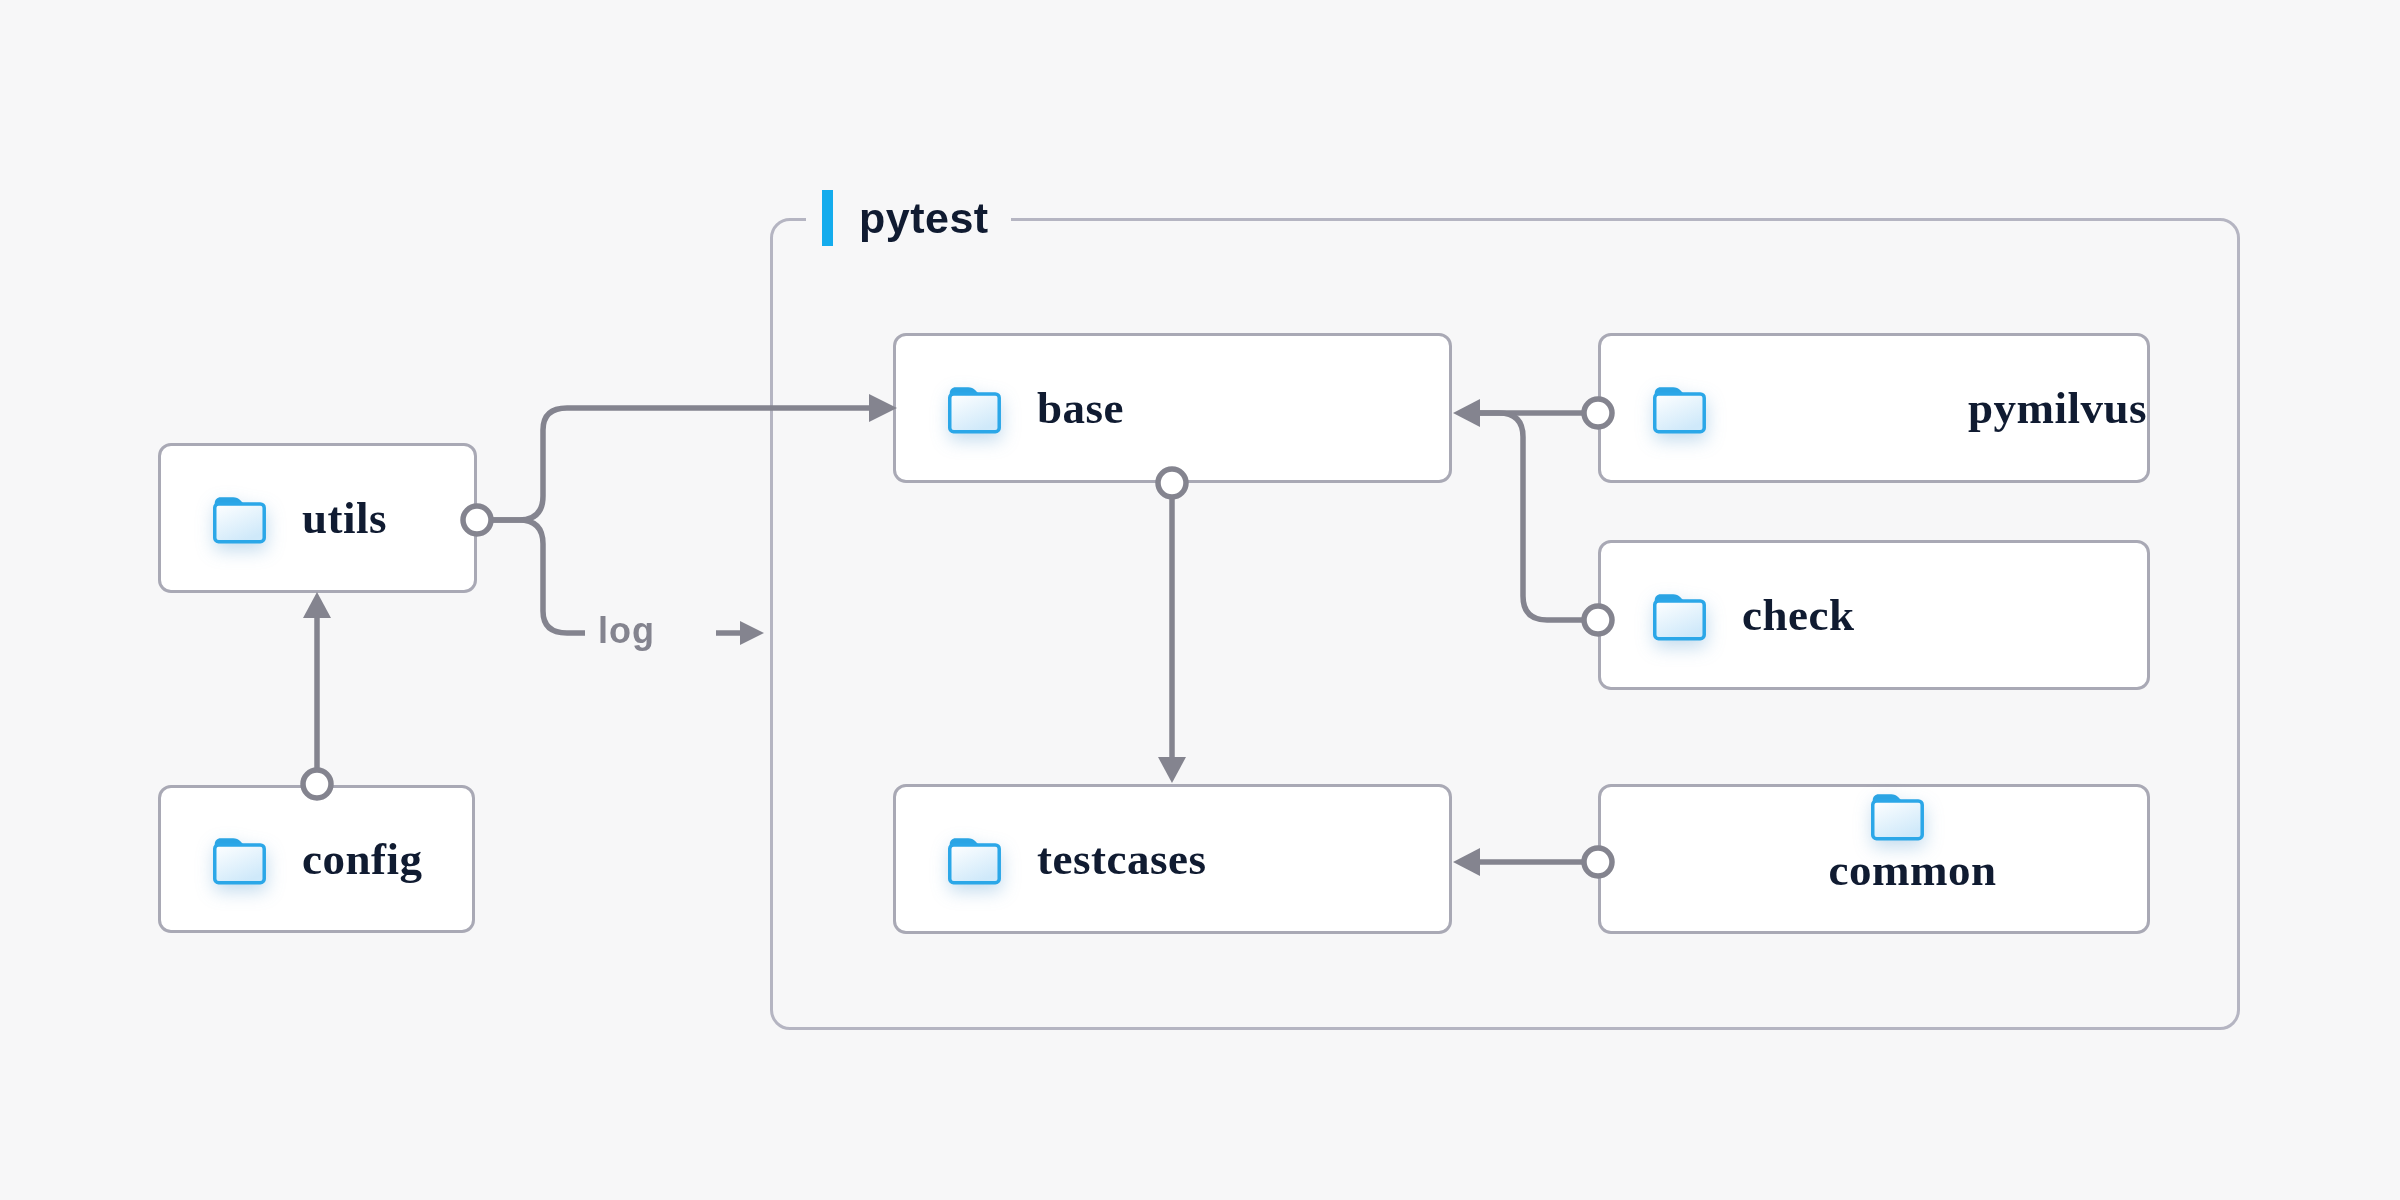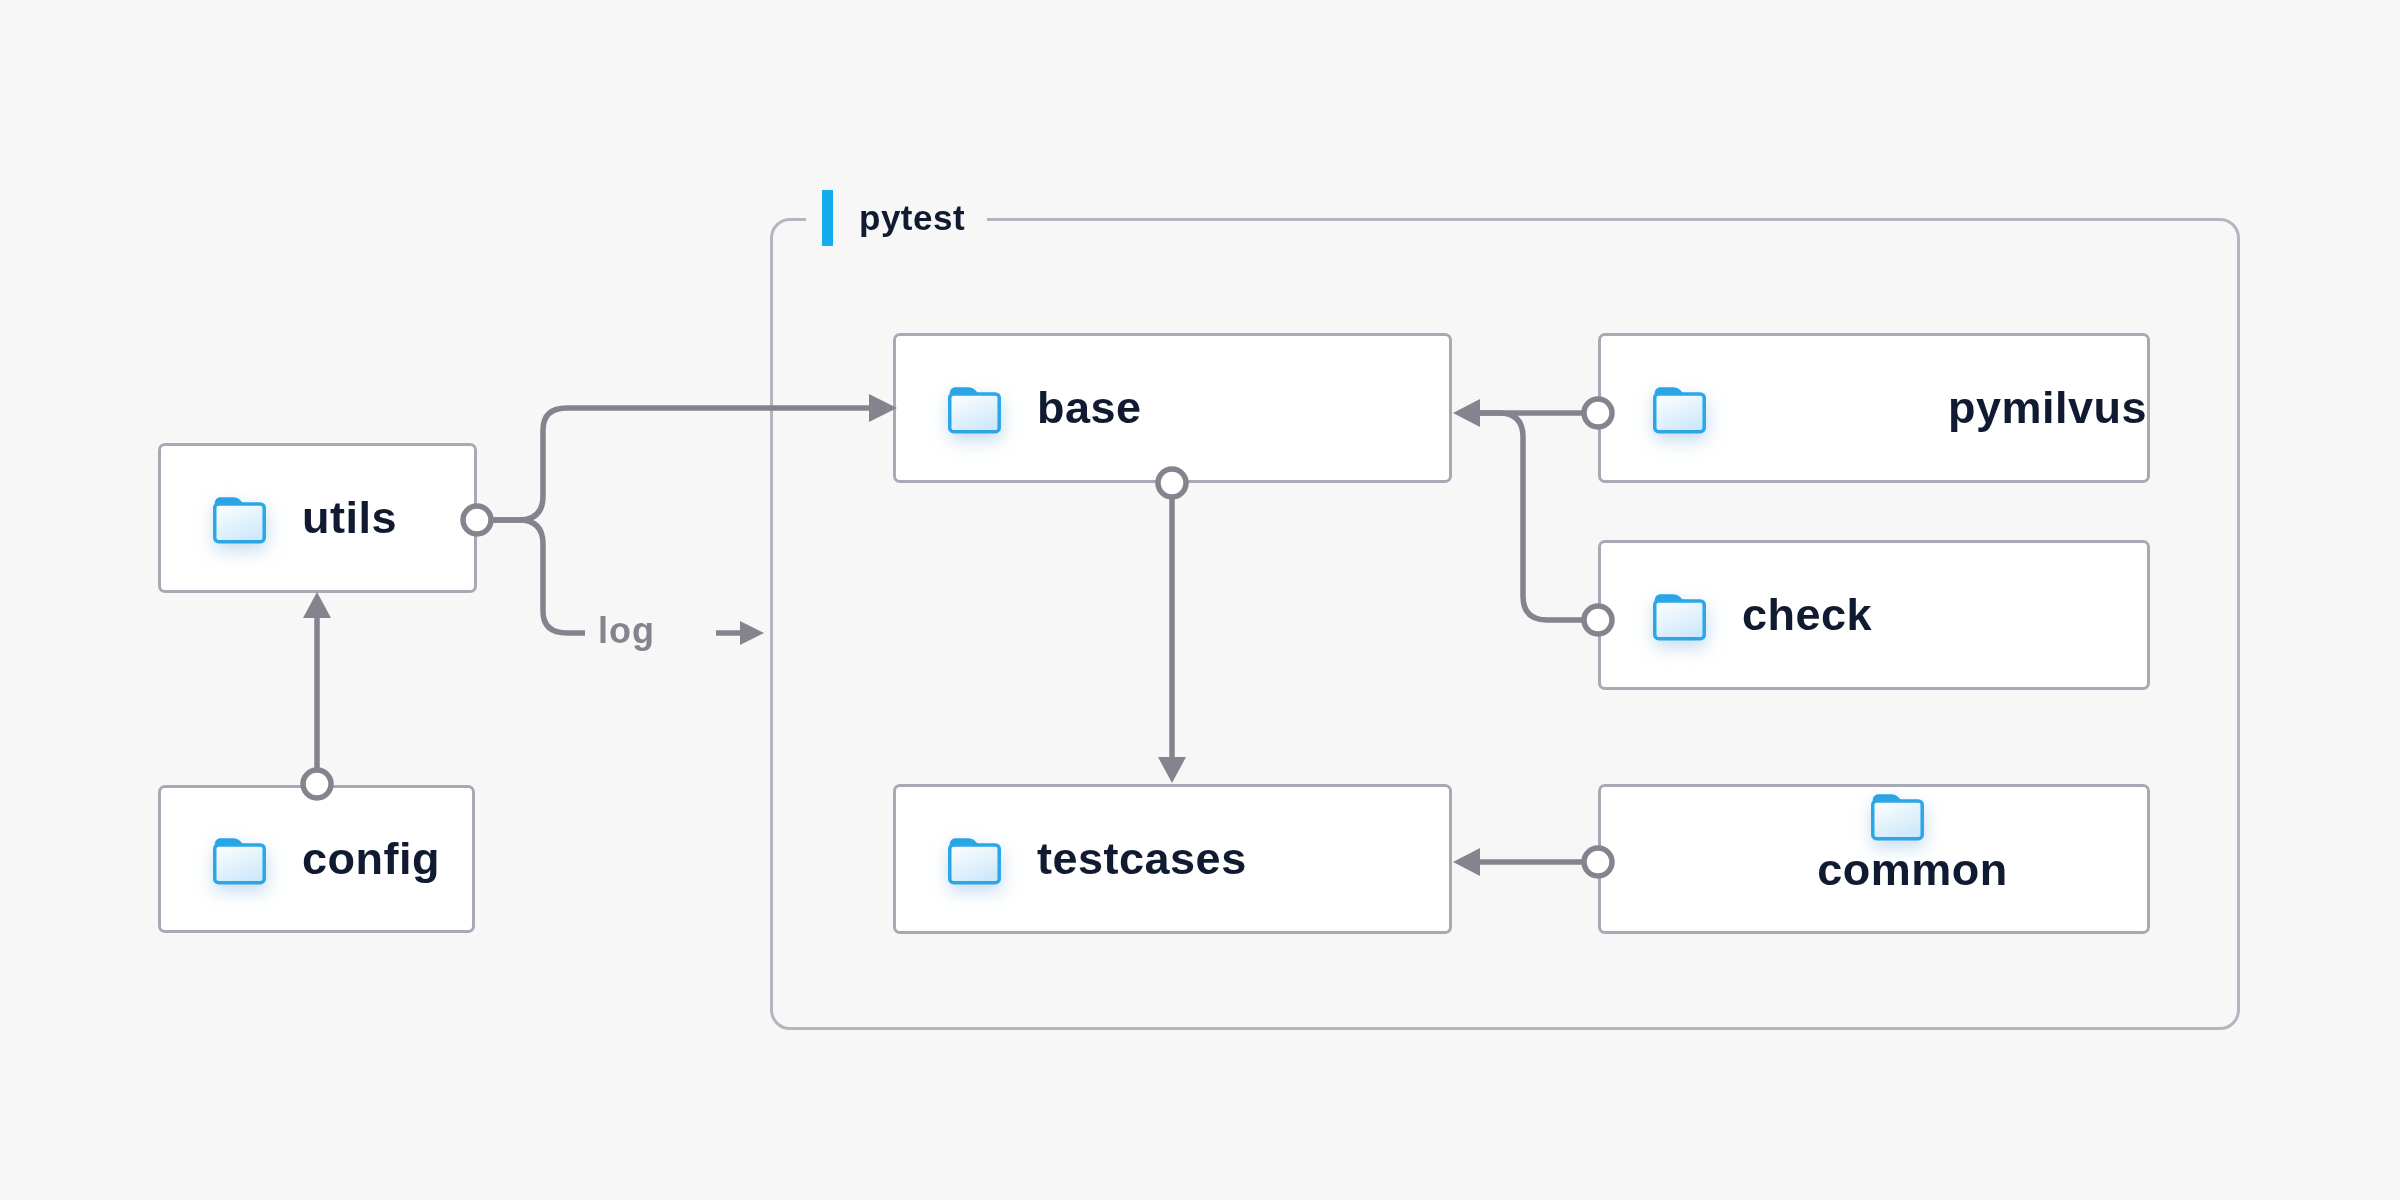--- a/index.html
+++ b/index.html
@@ -43,37 +43,38 @@
     padding: 6px 22px 6px 16px;
     z-index: 3;
   }
   .group-label .accent-bar {
     width: 11px;
     height: 56px;
     background: #14aced;
     margin-right: 26px;
   }
   .group-label .group-title {
-    font-size: 35px;
+    font-size: 43px;
     font-weight: 700;
     color: #101b31;
     letter-spacing: 0.5px;
   }
 
   
   .node {
     position: absolute;
     background: #ffffff;
     border: 3px solid #a9a9b5;
-    border-radius: 7px;
+    border-radius: 13px;
     box-sizing: border-box;
     display: flex;
     align-items: center;
     padding-left: 46px;
     z-index: 2;
+    font-family: Liberation Serif, serif;
   }
   .node .folder {
     width: 64px;
     height: 57px;
     flex: 0 0 auto;
     filter: drop-shadow(1px 7px 9px rgba(60, 140, 200, 0.30));
   }
   .node .node-label {
     margin-left: 31px;
     font-size: 45px;

